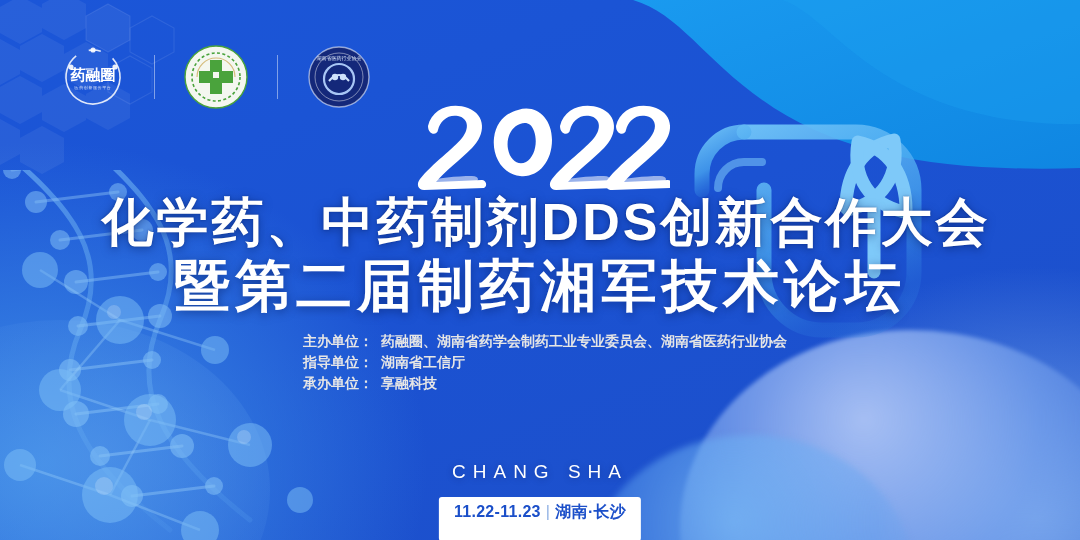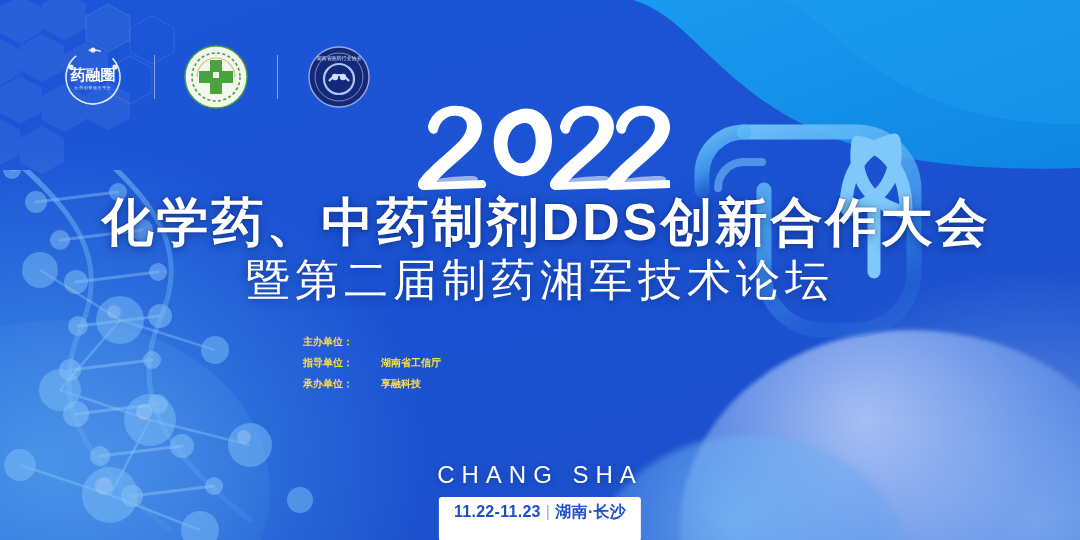--- a/index.html
+++ b/index.html
@@ -106,47 +106,47 @@
     letter-spacing: 3px;
     color: #ffffff;
     line-height: 1;
     text-shadow: 0 2px 10px rgba(6,30,96,.55), 0 0 2px rgba(6,30,96,.5);
     white-space: nowrap;
   }
   .title-sub {
     position: absolute;
     top: 258px; left: 0; right: 0;
     text-align: center;
-    font-size: 44px;
-    font-weight: 400;
+    font-size: 56px;
+    font-weight: 700;
     letter-spacing: 5px;
     color: #ffffff;
     line-height: 1;
     text-shadow: 0 2px 10px rgba(6,30,96,.55);
     white-space: nowrap;
   }
 
   .orgs {
     position: absolute;
     top: 331px; left: 303px;
-    color: #fde047;
-    font-size: 10px;
+    color: #e5e5e5;
+    font-size: 14px;
     line-height: 21px;
     font-weight: 700;
   }
   .org-row { display: flex; }
   .org-label { width: 78px; flex: none; }
   .org-value { white-space: nowrap; }
 
   .city {
     position: absolute;
     top: 461px; left: 0; right: 0;
     text-align: center;
     color: #ffffff;
-    font-size: 24px;
+    font-size: 19px;
     letter-spacing: 7px;
     font-weight: 400;
     text-shadow: 0 1px 6px rgba(6,30,96,.4);
   }
 
   .date-badge {
     position: absolute;
     top: 497px; left: 50%;
     transform: translateX(-50%);
     background: #ffffff;
@@ -361,20 +361,21 @@
       </g>
     </svg>
   </div>
 
   <div class="title-main">化学药、中药制剂DDS创新合作大会</div>
   <div class="title-sub">暨第二届制药湘军技术论坛</div>
 
   <div class="orgs">
     <div class="org-row">
       <span class="org-label">主办单位：</span>
+      <span class="org-value">药融圈、湖南省药学会制药工业专业委员会、湖南省医药行业协会</span>
     </div>
     <div class="org-row">
       <span class="org-label">指导单位：</span>
       <span class="org-value">湖南省工信厅</span>
     </div>
     <div class="org-row">
       <span class="org-label">承办单位：</span>
       <span class="org-value">享融科技</span>
     </div>
   </div>

